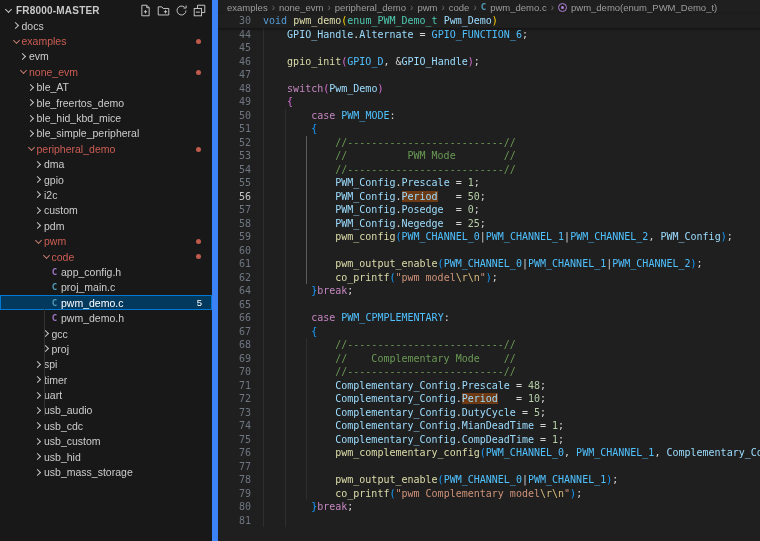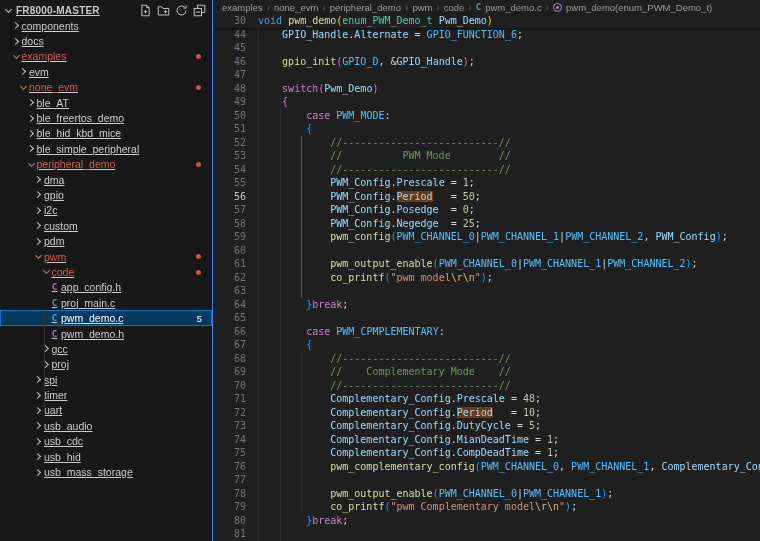--- a/index.html
+++ b/index.html
@@ -1,18 +1,18 @@
 <!DOCTYPE html>
 <html><head>
 <meta charset="utf-8">
 <style>
   html,body{margin:0;padding:0;background:#1f1f1f;}
   .app{width:760px;height:541px;display:flex;overflow:hidden;font-family:"Liberation Sans",sans-serif;position:relative;}
   
-  .sidebar{width:212px;flex:none;background:#181818;color:#cccccc;overflow:hidden;position:relative;border-right:1px solid #3b82f6;text-decoration:underline;}
+  .sidebar{width:212px;flex:none;background:#181818;color:#cccccc;overflow:hidden;position:relative;border-right:6px solid #3b82f6;}
   .sb-header{height:16px;display:flex;align-items:center;padding:2px 6px 0 3px;}
   .sb-title{display:flex;align-items:center;gap:2px;flex:1;font-size:10px;font-weight:bold;letter-spacing:.2px;color:#c9c9c9;white-space:nowrap;}
   .sb-actions{display:flex;gap:5px;align-items:center;}
   .sb-actions svg{display:block;}
   .tree{position:relative;}
   .row{height:15.4px;display:flex;align-items:center;font-size:10.5px;position:relative;white-space:nowrap;}
   .pad{flex:none;display:block;height:1px;}
   .chev{width:11px;height:100%;display:flex;align-items:center;justify-content:center;color:#c5c5c5;flex:none;}
   .chev::before{content:"";width:4px;height:4px;border-right:1.2px solid currentColor;border-bottom:1.2px solid currentColor;display:block;}
   .chev.col::before{transform:rotate(-45deg);margin-left:-2px;}
@@ -98,25 +98,20 @@
               <rect x="1.5" y="5.5" width="9" height="9" fill="#181818"></rect>
               <path d="M3.5 10h5"></path>
             </svg>
         </span>
       </span>
     </div>
     <div class="tree">
         <div class="row">
           <span class="pad" style="width: 10.5px;"></span>
           <span class="chev col"></span>
-          <span class="tlabel">components</span>
-        </div>
-        <div class="row">
-          <span class="pad" style="width: 10.5px;"></span>
-          <span class="chev col"></span>
           <span class="tlabel">docs</span>
         </div>
         <div class="row modr">
           <span class="pad" style="width: 10.5px;"></span>
           <span class="chev exp"></span>
           <span class="tlabel mod">examples</span>
           <span class="dot"></span>
         </div>
         <div class="row">
           <span class="pad" style="width: 18px;"></span>
@@ -240,20 +235,25 @@
         </div>
         <div class="row">
           <span class="pad" style="width: 33px;"></span>
           <span class="chev col"></span>
           <span class="tlabel">usb_audio</span>
         </div>
         <div class="row">
           <span class="pad" style="width: 33px;"></span>
           <span class="chev col"></span>
           <span class="tlabel">usb_cdc</span>
+        </div>
+        <div class="row">
+          <span class="pad" style="width: 33px;"></span>
+          <span class="chev col"></span>
+          <span class="tlabel">usb_custom</span>
         </div>
         <div class="row">
           <span class="pad" style="width: 33px;"></span>
           <span class="chev col"></span>
           <span class="tlabel">usb_hid</span>
         </div>
         <div class="row">
           <span class="pad" style="width: 33px;"></span>
           <span class="chev col"></span>
           <span class="tlabel">usb_mass_storage</span>
@@ -357,24 +357,20 @@
         </div>
         <div class="code-line">
           <span class="ln">61</span>
           <span class="lc"><span class="guide" style="left: 0px;"></span><span class="guide" style="left: 21.68px;"></span><span class="guide act" style="left: 43.36px;"></span><span class="tk-pl">            </span><span class="tk-fn">pwm_output_enable</span><span class="tk-b3">(</span><span class="tk-co">PWM_CHANNEL_0</span><span class="tk-pl">|</span><span class="tk-co">PWM_CHANNEL_1</span><span class="tk-pl">|</span><span class="tk-co">PWM_CHANNEL_2</span><span class="tk-b3">)</span><span class="tk-pl">;</span></span>
         </div>
         <div class="code-line">
           <span class="ln">62</span>
           <span class="lc"><span class="guide" style="left: 0px;"></span><span class="guide" style="left: 21.68px;"></span><span class="guide act" style="left: 43.36px;"></span><span class="tk-pl">            </span><span class="tk-fn">co_printf</span><span class="tk-b3">(</span><span class="tk-st">"pwm model</span><span class="tk-es">\r\n</span><span class="tk-st">"</span><span class="tk-b3">)</span><span class="tk-pl">;</span></span>
         </div>
         <div class="code-line">
-          <span class="ln">63</span>
-          <span class="lc"><span class="guide" style="left: 0px;"></span><span class="guide" style="left: 21.68px;"></span><span class="guide act" style="left: 43.36px;"></span></span>
-        </div>
-        <div class="code-line">
           <span class="ln">64</span>
           <span class="lc"><span class="guide" style="left: 0px;"></span><span class="guide" style="left: 21.68px;"></span><span class="tk-pl">        </span><span class="tk-b3">}</span><span class="tk-ctl">break</span><span class="tk-pl">;</span></span>
         </div>
         <div class="code-line">
           <span class="ln">65</span>
           <span class="lc"><span class="guide" style="left: 0px;"></span><span class="guide" style="left: 21.68px;"></span></span>
         </div>
         <div class="code-line">
           <span class="ln">66</span>
           <span class="lc"><span class="guide" style="left: 0px;"></span><span class="guide" style="left: 21.68px;"></span><span class="tk-pl">        </span><span class="tk-ctl">case</span><span class="tk-pl"> </span><span class="tk-co">PWM_CPMPLEMENTARY</span><span class="tk-pl">:</span></span>

